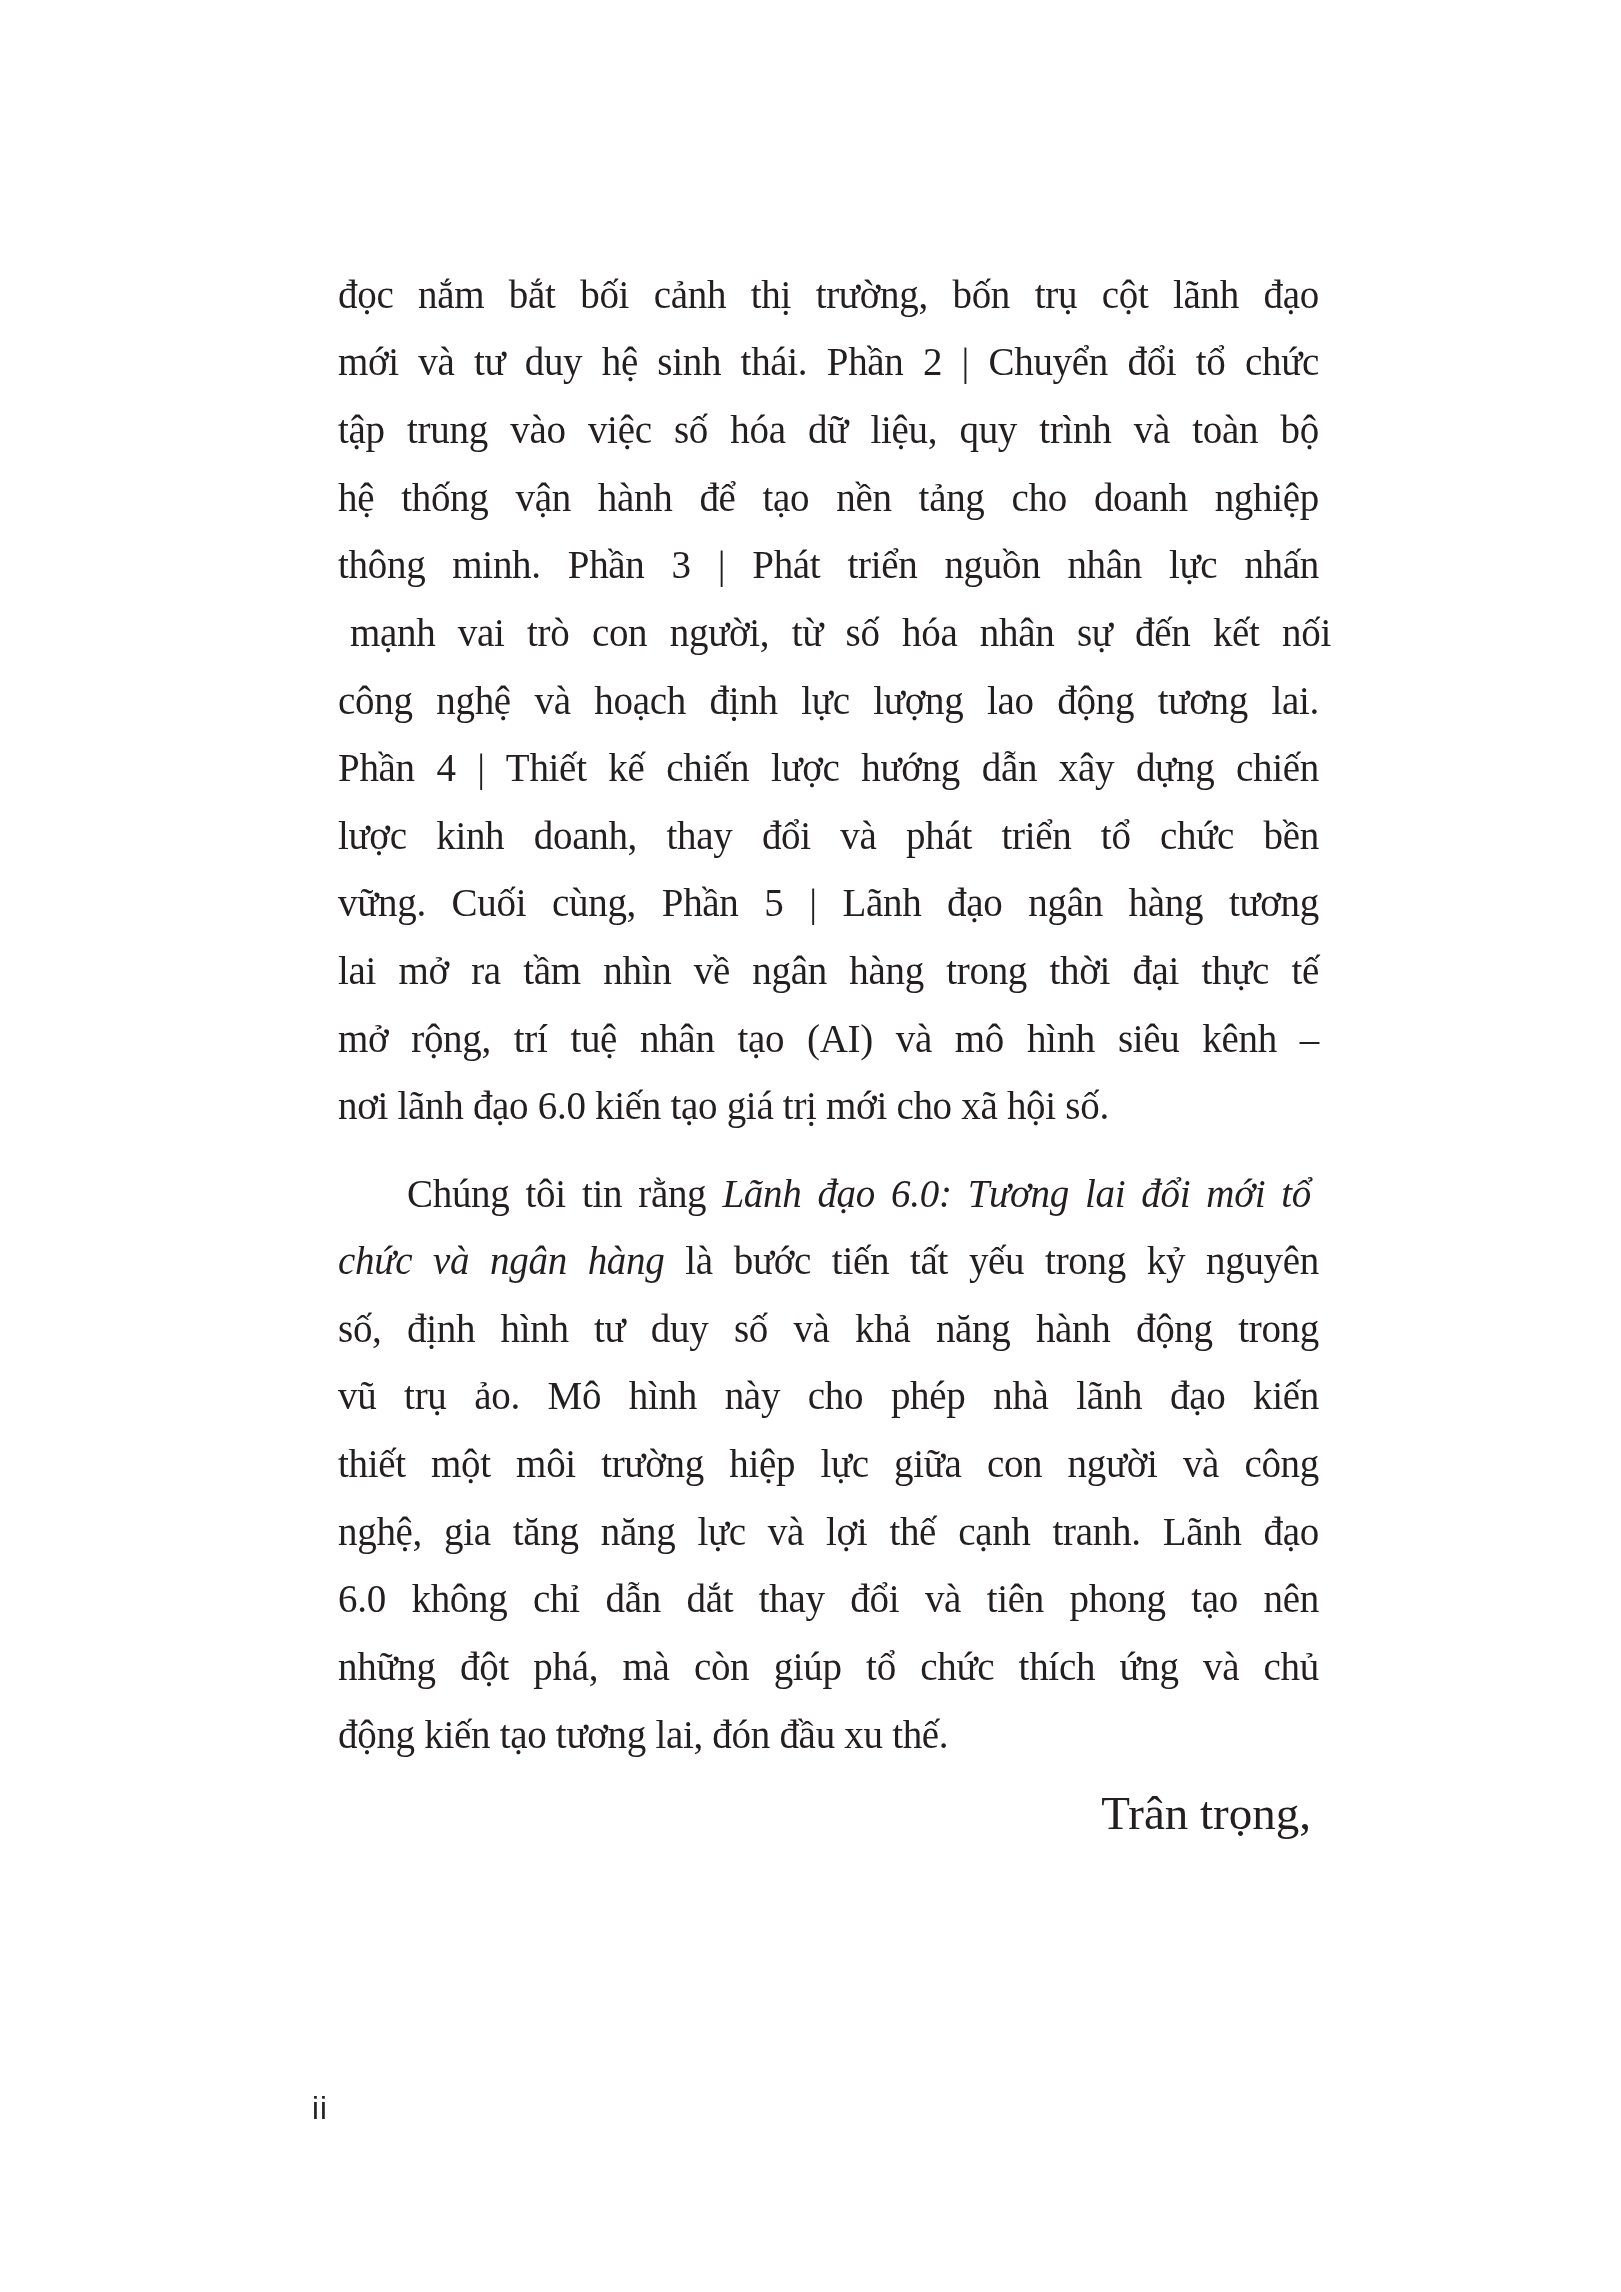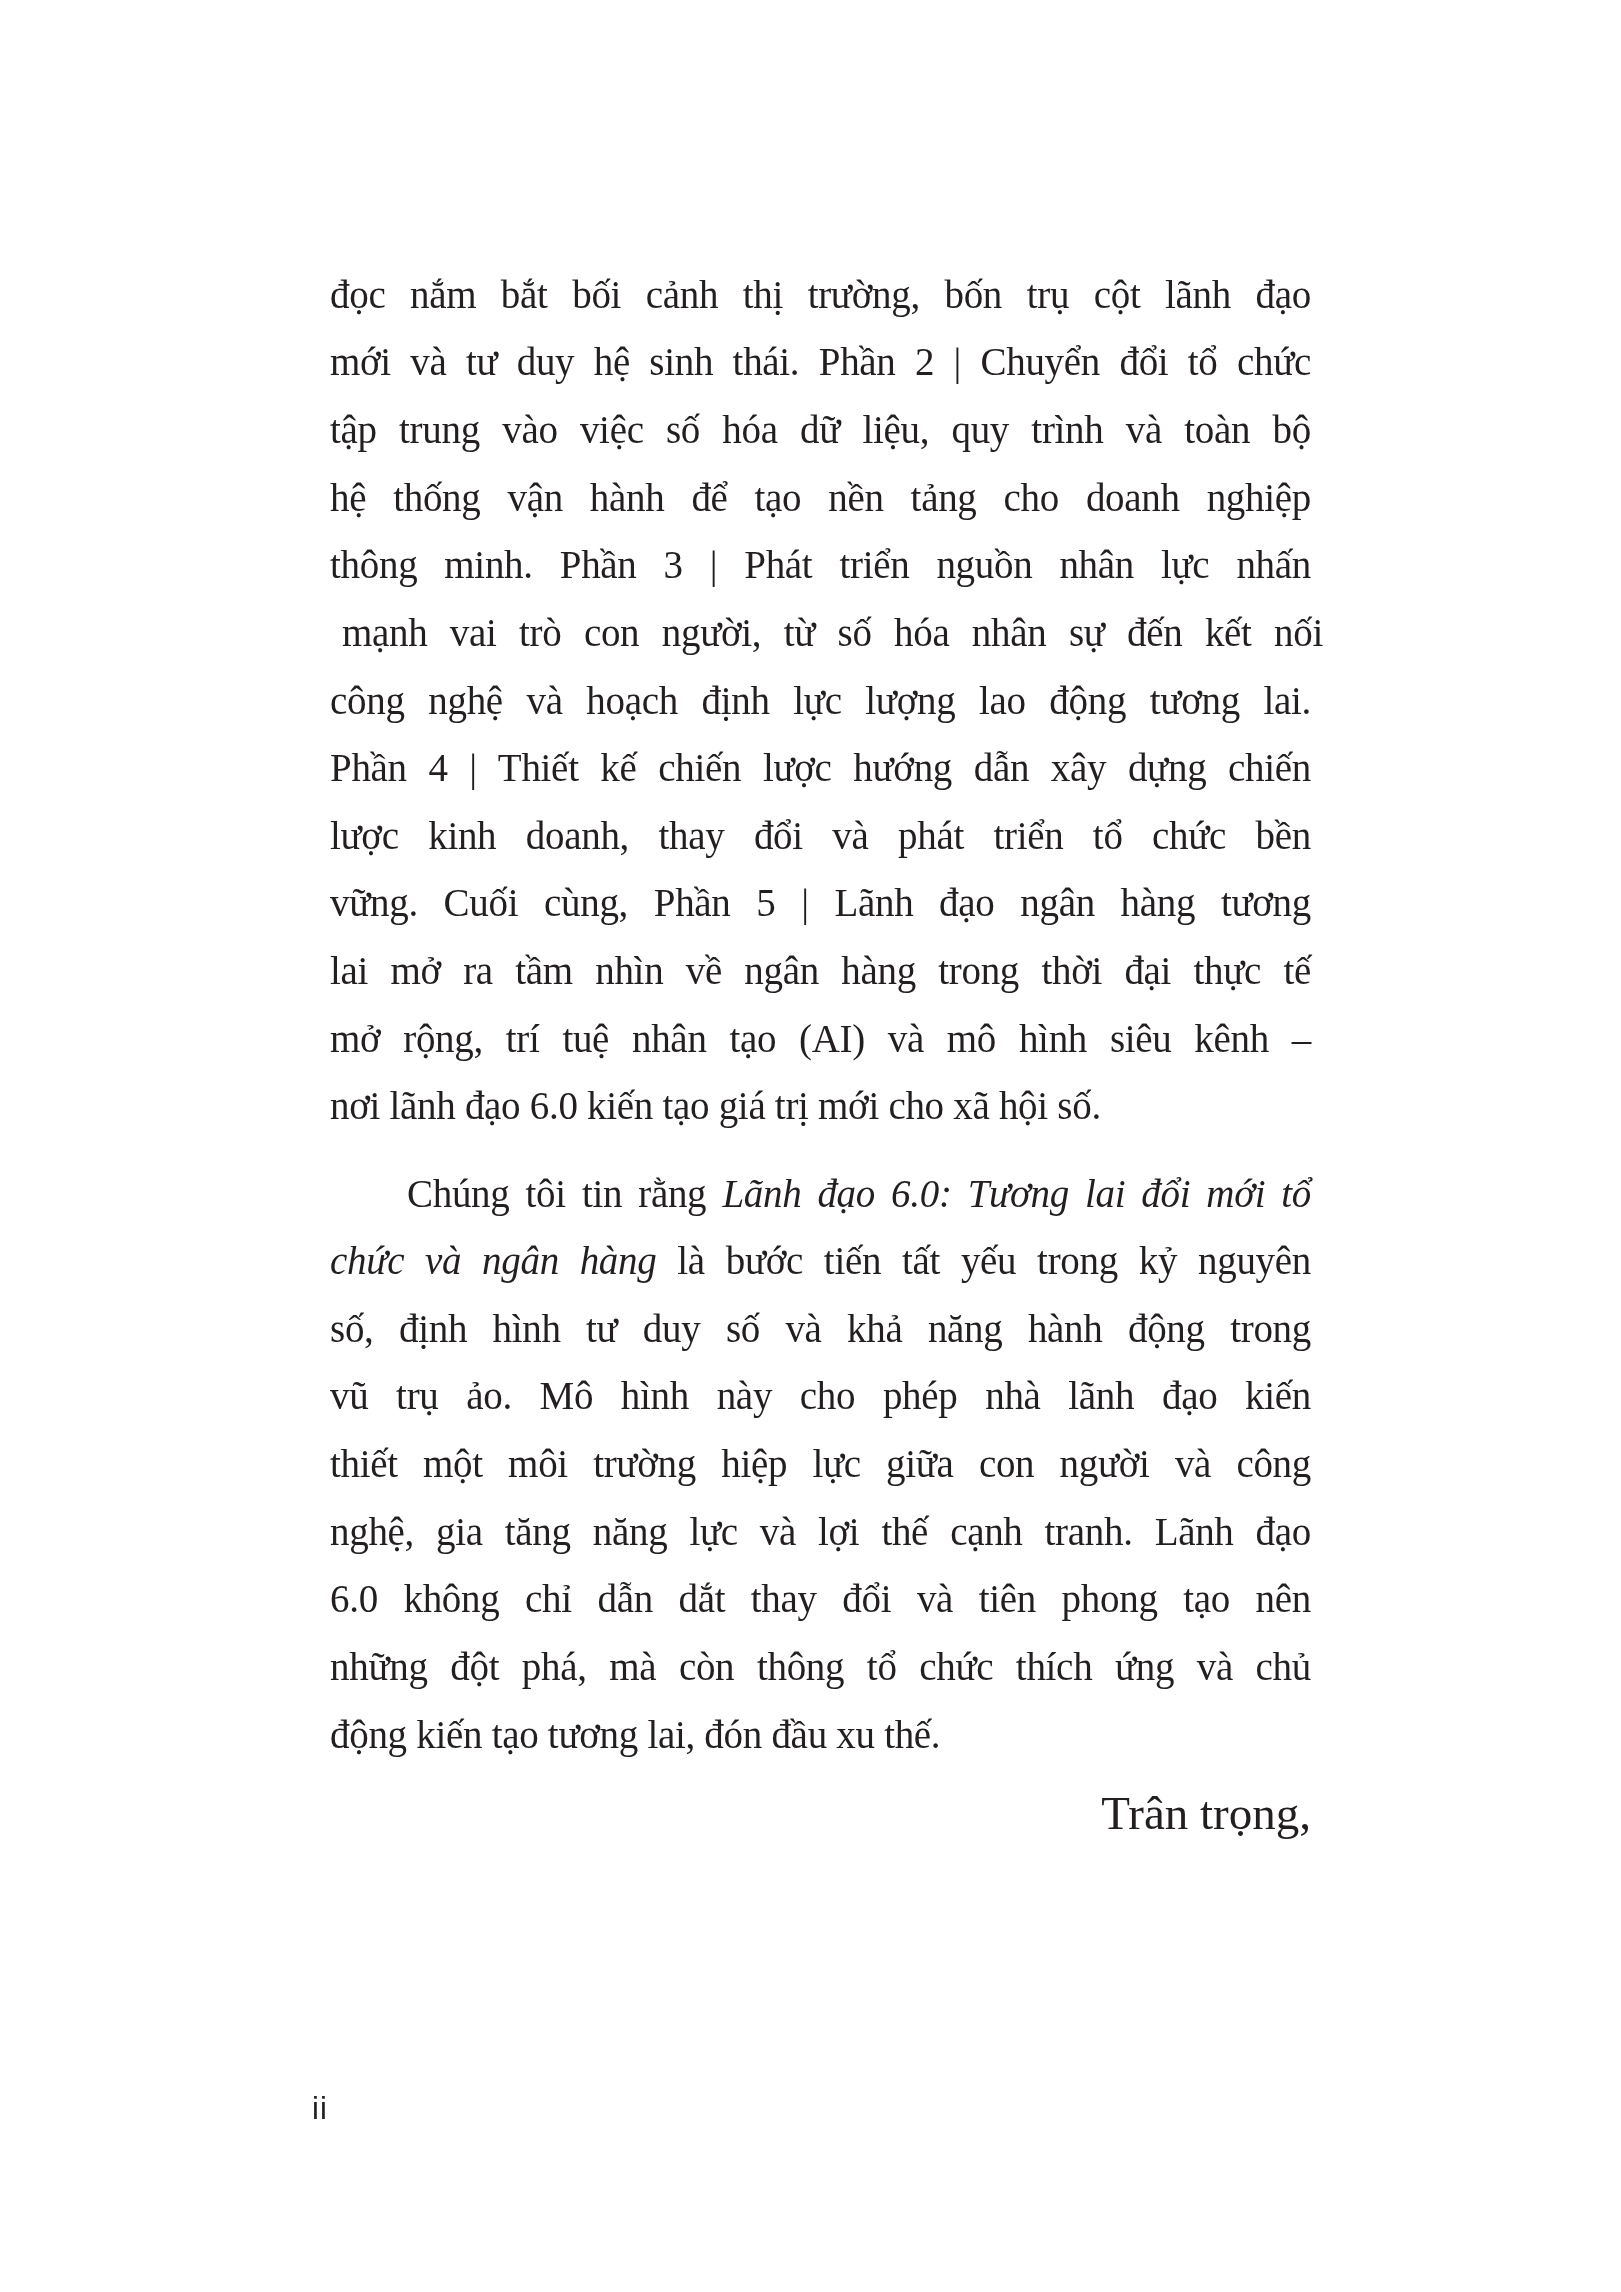--- a/index.html
+++ b/index.html
@@ -22,21 +22,21 @@
       height: 2293px;
       background: #ffffff;
     }
     .text-block {
       position: absolute;
       left: 330px;
       width: 981px;
     }
     .line {
       position: absolute;
-      left: 0;
+      left: 8px;
       width: 981px;
       height: 68px;
       font-size: 39px;
       line-height: 68px;
       white-space: nowrap;
       text-align: justify;
       text-align-last: justify;
       letter-spacing: -0.3px;
     }
     .line.last {
@@ -93,21 +93,21 @@
   </div>
 
   <div class="text-block" style="top:0;">
     <div class="line indent" style="top:1160px;"><span>Chúng tôi tin rằng </span><span class="it">Lãnh đạo 6.0: Tương lai đổi mới tổ</span></div>
     <div class="line" style="top:1227px;"><span class="it">chức và ngân hàng</span><span> là bước tiến tất yếu trong kỷ nguyên</span></div>
     <div class="line" style="top:1295px;">số, định hình tư duy số và khả năng hành động trong</div>
     <div class="line" style="top:1362px;">vũ trụ ảo. Mô hình này cho phép nhà lãnh đạo kiến</div>
     <div class="line" style="top:1430px;">thiết một môi trường hiệp lực giữa con người và công</div>
     <div class="line" style="top:1498px;">nghệ, gia tăng năng lực và lợi thế cạnh tranh. Lãnh đạo</div>
     <div class="line" style="top:1565px;">6.0 không chỉ dẫn dắt thay đổi và tiên phong tạo nên</div>
-    <div class="line" style="top:1633px;">những đột phá, mà còn thông tổ chức thích ứng và chủ</div>
+    <div class="line" style="top:1633px;">những đột phá, mà còn giúp tổ chức thích ứng và chủ</div>
     <div class="line last" style="top:1701px;text-align:right;">động kiến tạo tương lai, đón đầu xu thế.</div>
   </div>
 
   <div class="signature" style="top:1779px;">Trân trọng,</div>
 
   <div class="page-number">ii</div>
 
 </div>
 
 

